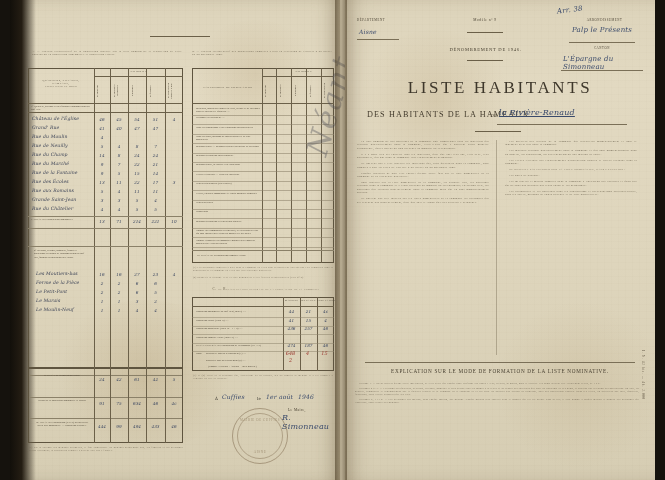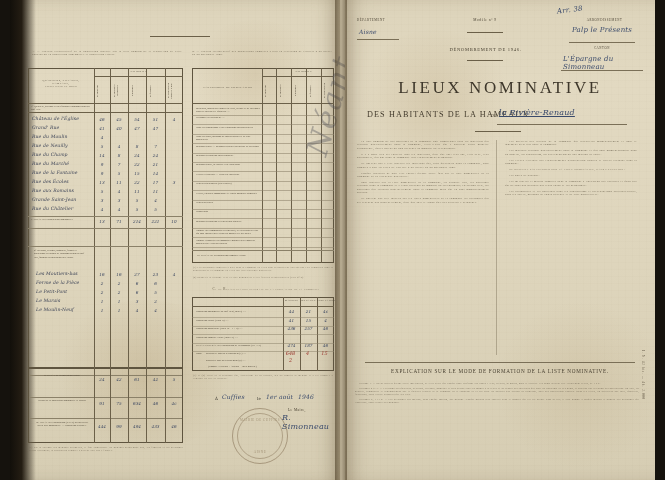--- a/index.html
+++ b/index.html
@@ -379,21 +379,21 @@
     <div class="rule" style="left:122px;top:60px;width:36px;"></div>
 
     <div class="tt center" style="left:222px;top:18px;width:75px;font-size:3px;letter-spacing:.6px;">ARRONDISSEMENT</div>
     <div class="hw" style="left:227px;top:26px;font-size:7px;">Palp le Présents</div>
     <div class="rule" style="left:224px;top:42px;width:66px;background:#7a6f57;"></div>
     <div class="tt center" style="left:230px;top:46px;width:54px;font-size:3px;letter-spacing:.6px;">CANTON</div>
     <div class="hw" style="left:218px;top:55px;font-size:7px;">L'Épargne du Simonneau</div>
     <div class="rule" style="left:216px;top:70px;width:82px;background:#7a6f57;"></div>
     <div class="hw" style="left:212px;top:6px;font-size:7px;transform:rotate(-7deg);">Arr. 38</div>
 
-    <div class="bigtitle center" style="left:35px;top:78px;width:240px;">LIEUX NOMINATIVE</div>
+    <div class="bigtitle center" style="left:35px;top:78px;width:240px;">LISTE HABITANTS</div>
 
     <div class="subtitle" style="left:22px;top:110px;">DES HABITANTS DE LA HAMEAUX</div>
     <div class="tt" style="left:146px;top:113px;font-size:4px;">DE</div>
     <div class="hw" style="left:154px;top:108px;font-size:8px;text-decoration:underline;">la Rivière-Renaud</div>
     <div class="rule" style="left:152px;top:124px;width:130px;background:#7a6f57;"></div>
     <div class="rule" style="left:130px;top:131px;width:46px;"></div>
 
     <div class="vline thin" style="left:151px;top:140px;height:215px;opacity:.55;"></div>
     <div id="bodyL" class="tt micro" style="left:12px;top:140px;width:132px;">
         <p style="margin: 0px 0px 2.6px; text-indent: 4px;">La liste nominative des habitants de la commune doit comprendre tous les individus qui résident habituellement dans la commune, c'est-à-dire qui y habitent d'une manière permanente, qu'ils soient ou non présents au moment du recensement.</p>

